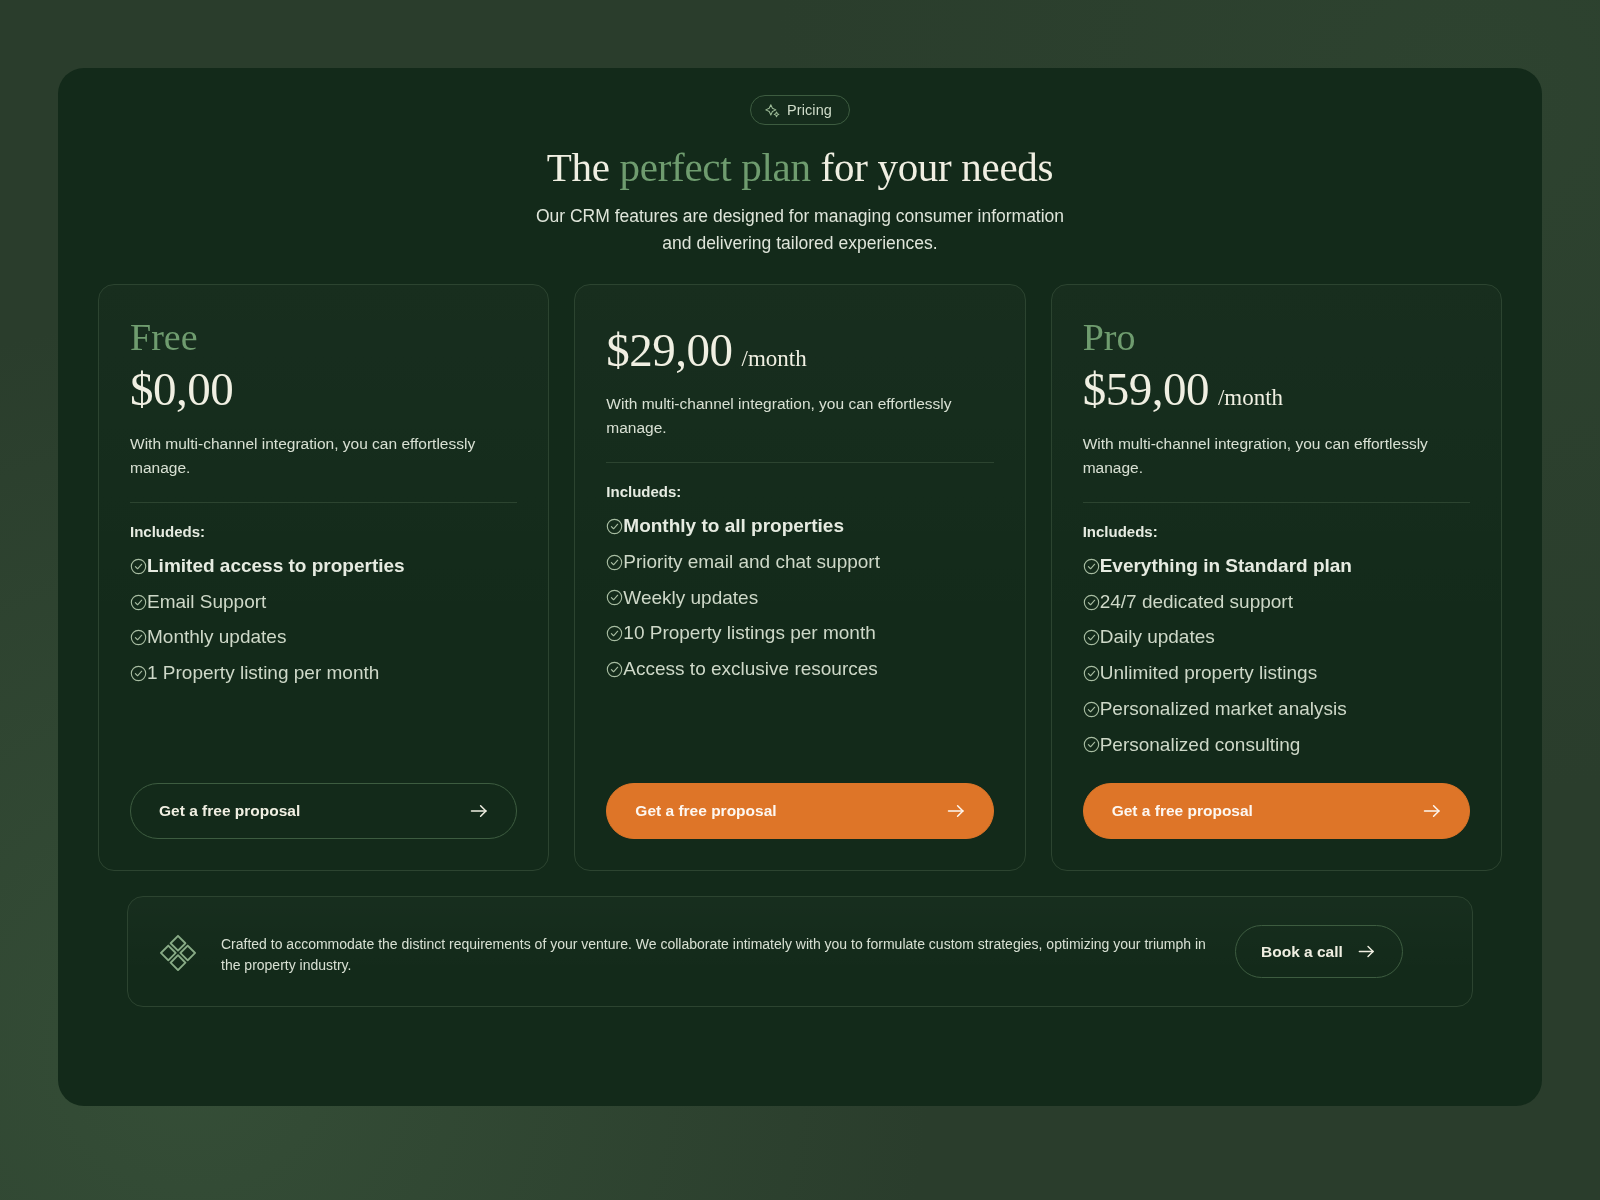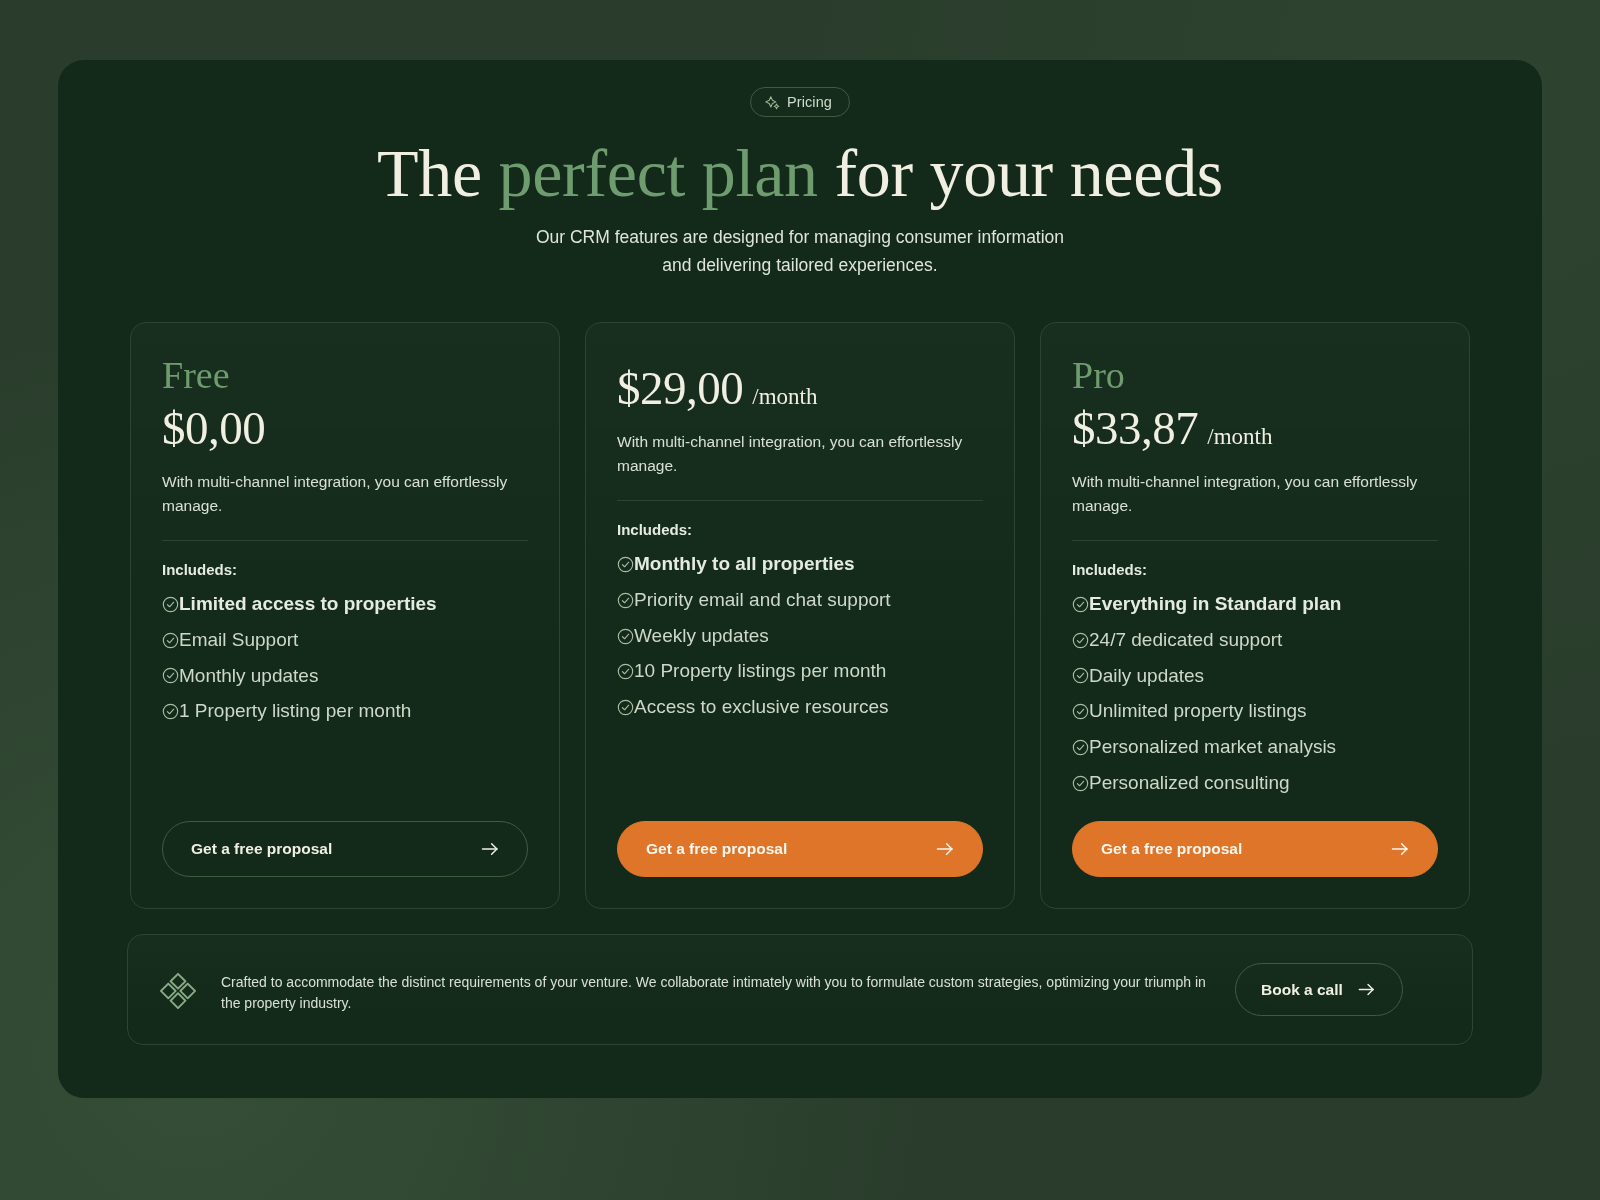--- a/index.html
+++ b/index.html
@@ -21,21 +21,21 @@
   .stage {
     position: relative;
     width: 1600px;
     height: 1200px;
   }
 
   
   .panel {
     position: absolute;
     left: 58px;
-    top: 60px;
+    top: 68px;
     width: 1484px;
     height: 1038px;
     background: #132a1a;
     border-radius: 26px;
   }
 
   
   .header { padding-top: 27px; text-align: center; }
 
   .badge {
@@ -50,43 +50,43 @@
     font-size: 14.5px;
     letter-spacing: .1px;
     background: rgba(255,255,255,0.012);
   }
   .badge .spark { display: block; width: 15px; height: 15px; }
   .badge .spark svg { display: block; }
 
   .headline {
     margin-top: 20px;
     font-family: "Liberation Serif", serif;
-    font-size: 68px;
+    font-size: 41px;
     line-height: 1.08;
     font-weight: 400;
     color: #f0efe2;
     letter-spacing: -0.3px;
   }
   .headline .accent { color: #6f9c6f; }
 
   .subhead {
     margin-top: 14px;
     font-size: 17.5px;
     line-height: 1.55;
     color: #dfe5da;
     font-weight: 400;
   }
   .subhead span { display: block; text-align: center; }
 
   
   .plans {
     display: flex;
     gap: 25px;
-    padding: 0 72px;
-    margin-top: 43px;
+    padding: 0 40px;
+    margin-top: 26px;
   }
 
   .card {
     flex: 1 1 0;
     border: 1px solid #2c4430;
     border-radius: 16px;
     padding: 33px 31px 31px 31px;
     display: flex;
     flex-direction: column;
     background: linear-gradient(180deg, rgba(255,255,255,0.018) 0%, rgba(255,255,255,0) 60%);
@@ -391,21 +391,21 @@
               <path d="M3.5 11 H18"></path>
                 <path d="M12.6 5.8 L17.9 11 L12.6 16.2"></path>
             </svg>
           </span>
         </button>
       </div>
 
       <div class="card">
         <div class="plan-name">Pro</div>
         <div class="price-row">
-          <span class="price">$33,87</span>
+          <span class="price">$59,00</span>
           <span class="period">/month</span>
         </div>
         <p class="card-desc">With multi-channel integration, you can effortlessly manage.</p>
         <div class="divider"></div>
         <div class="includes-label">Includeds:</div>
         <ul class="feature-list">
           <li class="feature is-primary">
             <span class="check">
               <svg viewBox="0 0 18 18" width="17" height="17" fill="none" stroke="#a8bda2" stroke-width="1.2">
                 <circle cx="9" cy="9" r="7.6"></circle>

